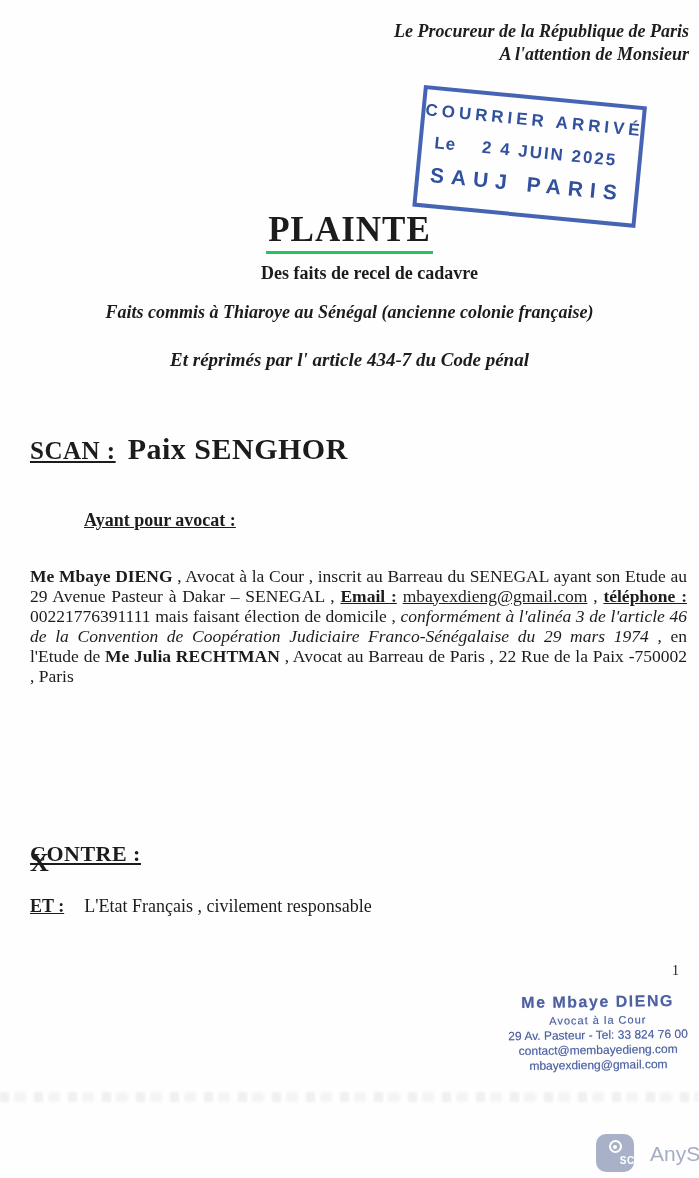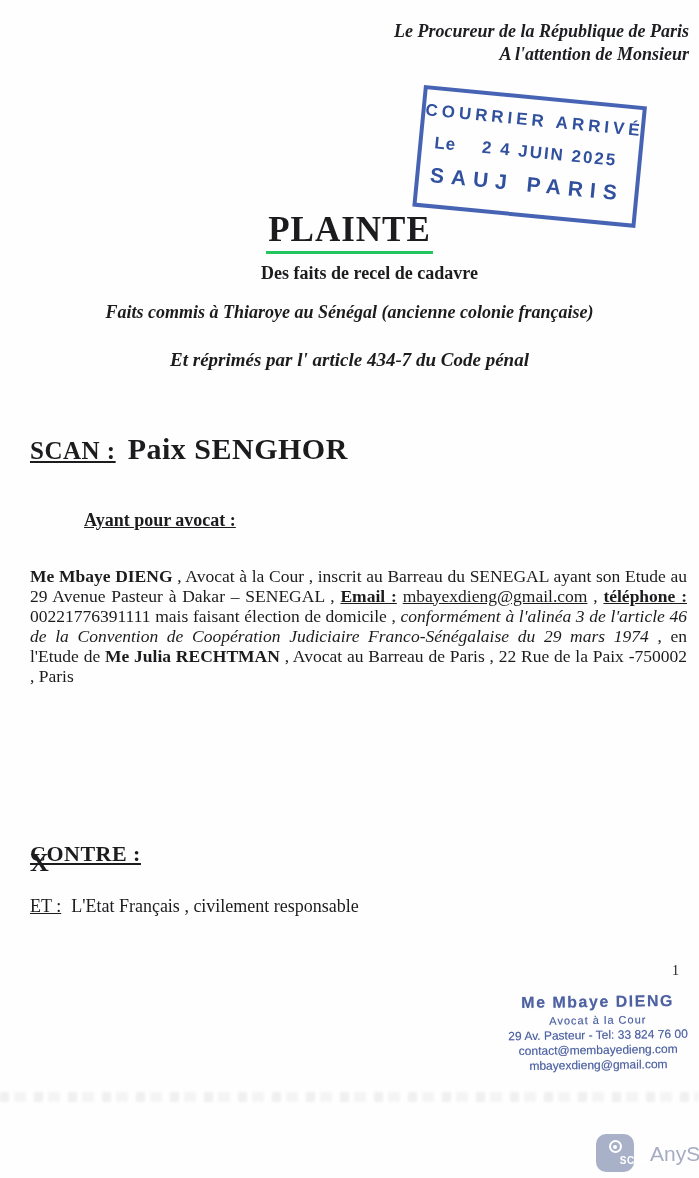--- a/index.html
+++ b/index.html
@@ -80,22 +80,22 @@
   }
   .b{font-weight:700;}
   .u{text-decoration:underline;}
   .i{font-style:italic;}
 
   
   .contre{position:absolute; top:801px; left:30px;
     font-size:22px; font-weight:700; text-decoration:underline; letter-spacing:.5px;margin-top:40px;}
   .x-mark{position:absolute; top:848px; left:30px; font-size:26px; font-weight:700;}
   .et-line{position:absolute; top:896px; left:30px; font-size:18px;}
-  .et-label{font-weight:400; text-decoration:underline;}
-  .et-text{margin-left:10px; font-weight:500;}
+  .et-label{font-weight:700; text-decoration:underline;}
+  .et-text{margin-left:20px; font-weight:500;}
 
   
   .page-num{position:absolute; top:963px; left:672px; font-size:14px;}
 
   
   .footer-stamp{
     position:absolute; top:993px; left:498px; width:200px;
     text-align:center;
     font-family:"Liberation Sans", sans-serif;
     color:#4e62a2;

